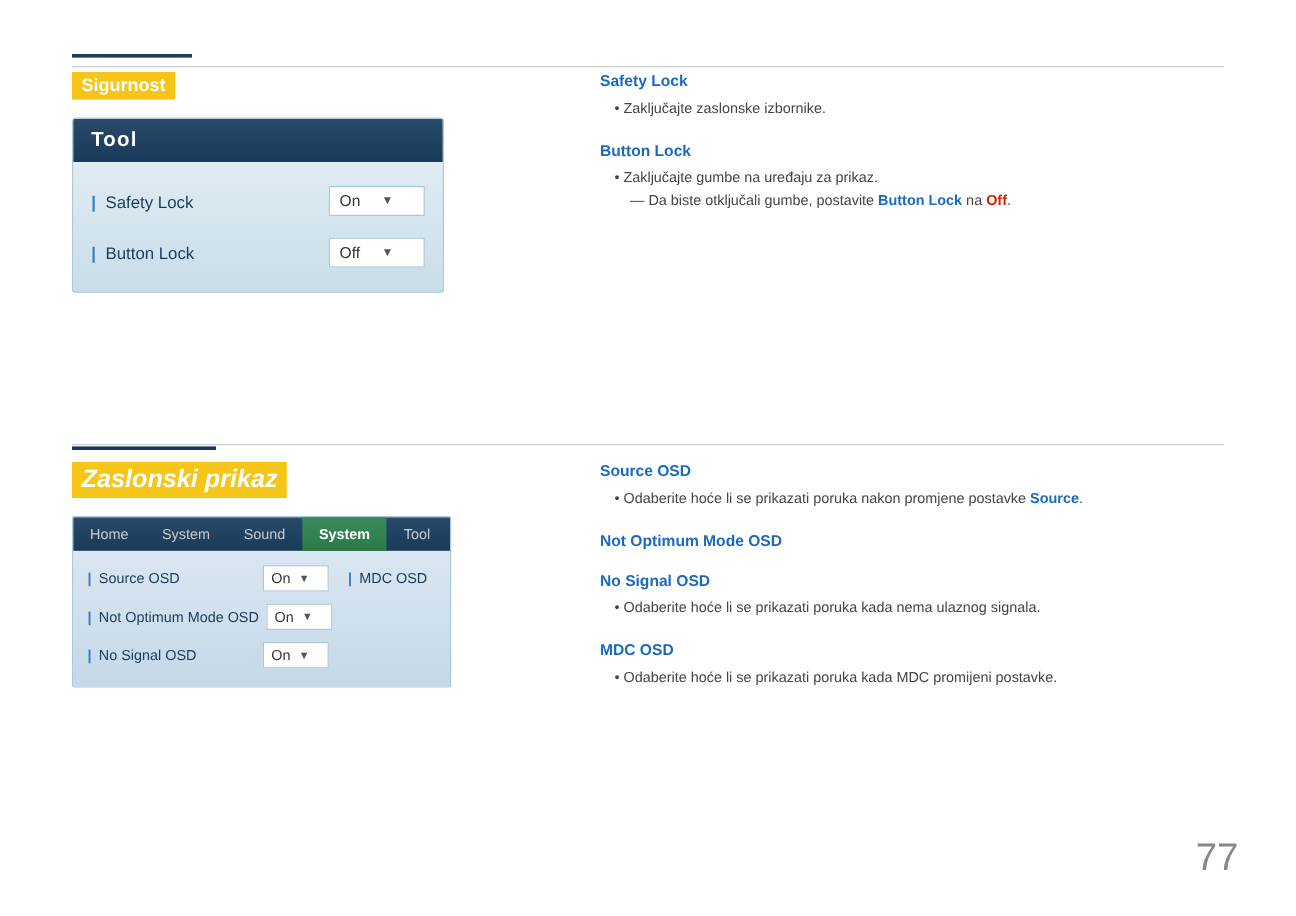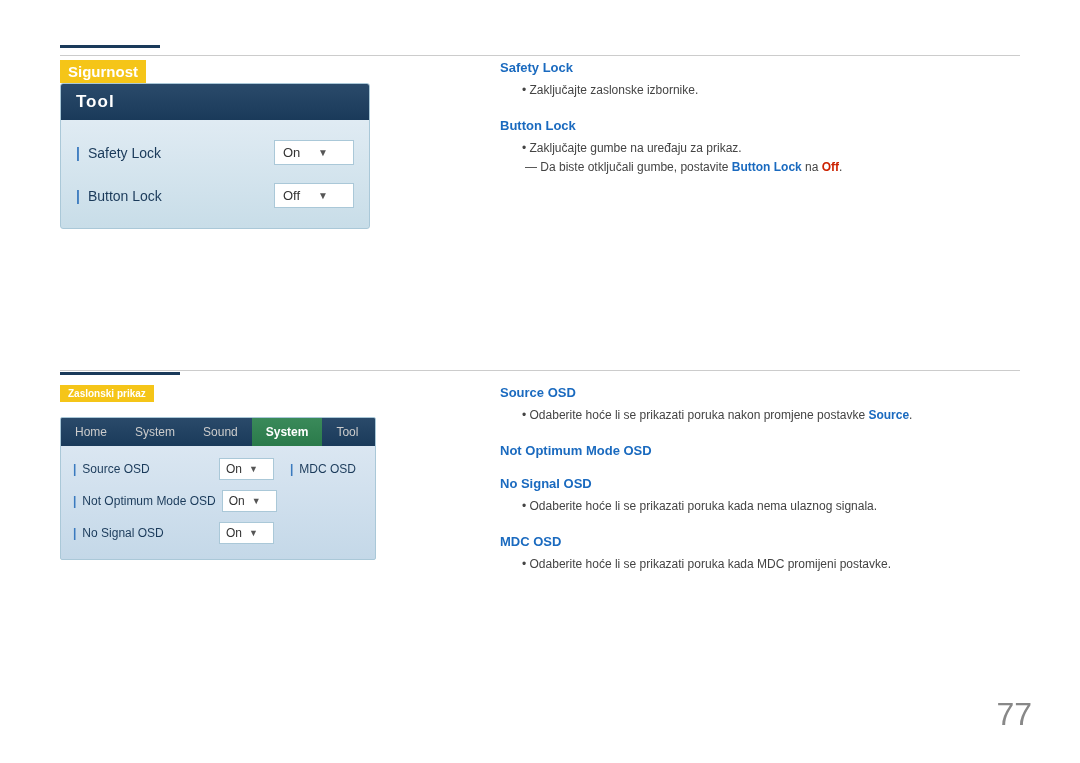--- a/index.html
+++ b/index.html
@@ -33,20 +33,21 @@
       width: 420px;
     }
 
     .section-title-sigurnost {
       display: inline-block;
       background: #f5c518;
       color: #fff;
       font-weight: bold;
       font-size: 15px;
       padding: 3px 8px;
+      margin-bottom: 15px;
     }
 
     
     .tool-panel {
       width: 310px;
       border: 1px solid #aac8d8;
       background: linear-gradient(to bottom, #e8f0f7, #c8dde8);
       border-radius: 3px;
       overflow: hidden;
     }
@@ -130,21 +131,21 @@
     }
 
     .desc-text {
       font-size: 12px;
       color: #444;
       line-height: 1.6;
       margin-left: 10px;
     }
 
     .desc-text .bullet {
-      margin-left: 12px;
+      margin-left: 2px;
     }
 
     .desc-text .sub-bullet {
       margin-left: 15px;
     }
 
     .highlight-blue {
       color: #1a6abf;
       font-weight: bold;
     }
@@ -170,23 +171,24 @@
       top: 385px;
       left: 60px;
       width: 420px;
     }
 
     .section-title-zaslonski {
       display: inline-block;
       background: #f5c518;
       color: #fff;
       font-weight: bold;
-      font-size: 10px;
+      font-size: 21px;
       padding: 3px 8px;
       margin-bottom: 15px;
+      font-style: italic;
     }
 
     
     .osd-panel {
       width: 316px;
       border: 1px solid #aac8d8;
       background: linear-gradient(to bottom, #e0eaf4, #c4d8e8);
       border-radius: 2px;
       overflow: hidden;
     }

